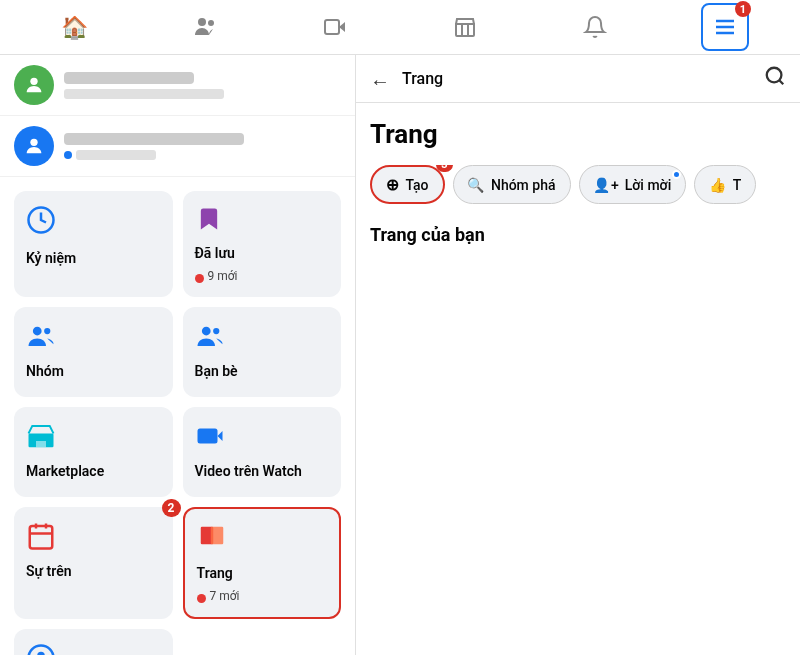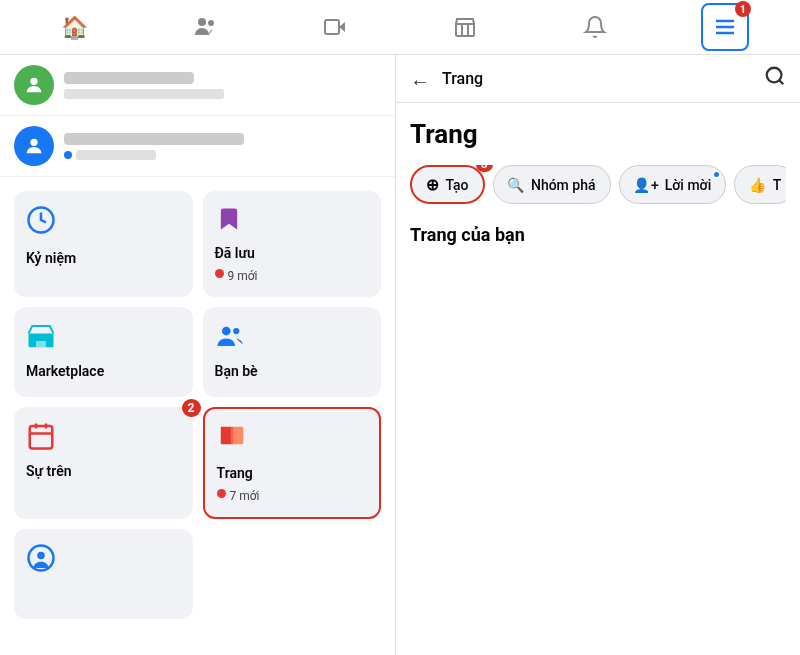--- a/index.html
+++ b/index.html
@@ -41,21 +41,21 @@
 
     
     .main-layout {
       display: flex;
       flex: 1;
       overflow: hidden;
     }
 
     
     .left-panel {
-      width: 396px;
+      width: 356px;
       border-right: 1px solid #e0e0e0;
       overflow-y: auto;
       background: #fff;
     }
 
     
     .profile-item {
       display: flex;
       align-items: center;
       padding: 10px 14px;
@@ -97,21 +97,21 @@
     .menu-item.highlighted {
       border: 2px solid #d93025;
     }
     .menu-item .menu-label {
       font-size: 14px;
       font-weight: 600;
       color: #050505;
     }
     .menu-item .menu-badge {
       display: flex;
-      align-items: flex-start;
+      align-items: flex-end;
       gap: 4px;
       font-size: 12px;
       color: #444;
     }
     .red-dot {
       width: 9px;
       height: 9px;
       border-radius: 50%;
       background: #e53935;
       display: inline-block;
@@ -289,44 +289,64 @@
               <path d="M19 21l-7-5-7 5V5a2 2 0 012-2h10a2 2 0 012 2z"></path>
             </svg>
         </div>
         <div class="menu-label">Đã lưu</div>
         <div class="menu-badge">
           <span class="red-dot"></span>
           <span>9 mới</span>
         </div>
       </div>
 
-
-      <div class="menu-item">
-        <div>
-          <svg width="30" height="30" viewBox="0 0 24 24" fill="none">
-              <rect x="2" y="10" width="20" height="11" rx="1" fill="#00bcd4"></rect>
-              <path d="M2 10l3-6h14l3 6" stroke="#00bcd4" stroke-width="1.5" fill="none"></path>
-              <path d="M8 21v-5h8v5" fill="#fff" opacity="0.5"></path>
-            </svg>
-        </div>
-        <div class="menu-label">Marketplace</div>
-      </div>
-
       <div class="menu-item">
         <div>
           <svg width="30" height="30" viewBox="0 0 24 24" fill="#1877f2">
               <circle cx="9" cy="8" r="3.5"></circle>
               <circle cx="17" cy="8" r="2.5"></circle>
               <path d="M2 20c0-3.5 3-6 7-6s7 2.5 7 6"></path>
               <path d="M17 14c2.5.5 5 2 5 4.5"></path>
             </svg>
         </div>
+        <div class="menu-label">Nhóm</div>
+      </div>
+
+      <div class="menu-item">
+        <div>
+          <svg width="30" height="30" viewBox="0 0 24 24" fill="#1877f2">
+              <circle cx="9" cy="8" r="3.5"></circle>
+              <circle cx="17" cy="8" r="2.5"></circle>
+              <path d="M2 20c0-3.5 3-6 7-6s7 2.5 7 6"></path>
+              <path d="M17 14c2.5.5 5 2 5 4.5"></path>
+            </svg>
+        </div>
         <div class="menu-label">Bạn bè</div>
       </div>
 
+      <div class="menu-item">
+        <div>
+          <svg width="30" height="30" viewBox="0 0 24 24" fill="none">
+              <rect x="2" y="10" width="20" height="11" rx="1" fill="#00bcd4"></rect>
+              <path d="M2 10l3-6h14l3 6" stroke="#00bcd4" stroke-width="1.5" fill="none"></path>
+              <path d="M8 21v-5h8v5" fill="#fff" opacity="0.5"></path>
+            </svg>
+        </div>
+        <div class="menu-label">Marketplace</div>
+      </div>
+
+      <div class="menu-item">
+        <div>
+          <svg width="30" height="30" viewBox="0 0 24 24" fill="none">
+              <rect x="2" y="6" width="16" height="12" rx="2" fill="#1877f2"></rect>
+              <polygon points="22,8 18,12 22,16" fill="#1877f2"></polygon>
+            </svg>
+        </div>
+        <div class="menu-label">Video trên Watch</div>
+      </div>
 
       <div class="menu-item" style="position:relative;">
         <div>
           <svg width="30" height="30" viewBox="0 0 24 24" fill="none" stroke="#e53935" stroke-width="2">
               <rect x="3" y="4" width="18" height="18" rx="2"></rect>
               <line x1="16" y1="2" x2="16" y2="6"></line>
               <line x1="8" y1="2" x2="8" y2="6"></line>
               <line x1="3" y1="10" x2="21" y2="10"></line>
             </svg>
         </div>

